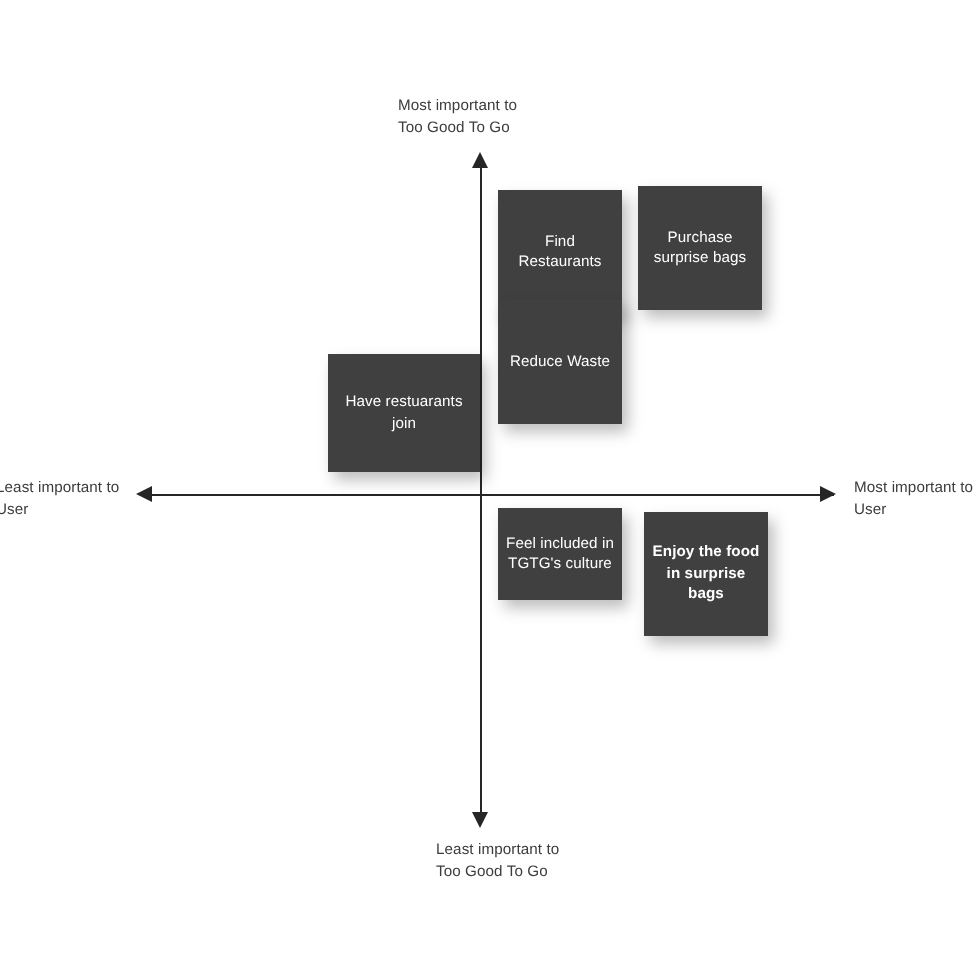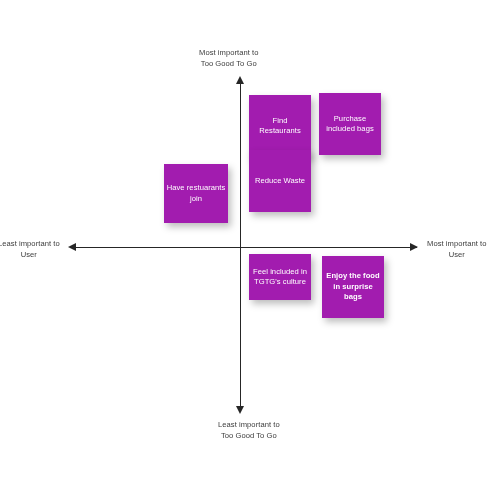--- a/index.html
+++ b/index.html
@@ -70,48 +70,47 @@
   }
 
   
   .axis-label {
     position: absolute;
     font-size: 7.6px;
     line-height: 11px;
     color: #3c3c3c;
     letter-spacing: 0.05px;
     white-space: pre-line;
-    text-align: center;
   }
   #label-top    { left: 199px; top: 47px; }
   #label-bottom { left: 218px; top: 419px; }
   #label-right  { left: 427px; top: 238px; }
   #label-left   { left: -2px;  top: 238px; }
 
   
   .note {
     position: absolute;
     display: flex;
     align-items: center;
     justify-content: center;
     text-align: center;
     color: #ffffff;
     font-size: 7.6px;
     line-height: 10.5px;
     letter-spacing: 0.05px;
-    background: #a21caf;
+    background: #404040;
     box-shadow: 3px 4px 7px rgba(0,0,0,0.26);
     white-space: pre-line;
     box-sizing: border-box;
     padding: 2px;
   }
   #note-find-restaurants    { left: 249px; top: 95px;  width: 62px; height: 62px; }
   #note-purchase-bags       { left: 319px; top: 93px;  width: 62px; height: 62px; }
   #note-reduce-waste        { left: 249px; top: 150px; width: 62px; height: 62px; }
-  #note-have-restaurants    { left: 164px; top: 164px; width: 64px; height: 59px; }
+  #note-have-restaurants    { left: 164px; top: 177px; width: 76px; height: 59px; }
   #note-feel-included       { left: 249px; top: 254px; width: 62px; height: 46px; }
   #note-enjoy-food          { left: 322px; top: 256px; width: 62px; height: 62px; font-weight: bold; }
 </style>
 </head>
 <body>
 
 <div id="canvas">
 
   <div class="axis-line" id="axis-vertical"></div>
   <div class="axis-line" id="axis-horizontal"></div>
@@ -130,21 +129,21 @@
   <div class="axis-label" id="label-right">Most important to
 User</div>
 
   <div class="axis-label" id="label-left">Least important to
 User</div>
 
   <div class="note" id="note-find-restaurants">Find
 Restaurants</div>
 
   <div class="note" id="note-purchase-bags">Purchase
-included bags</div>
+surprise bags</div>
 
   <div class="note" id="note-reduce-waste">Reduce Waste</div>
 
   <div class="note" id="note-have-restaurants">Have restuarants
 join</div>
 
   <div class="note" id="note-feel-included">Feel included in
 TGTG's culture</div>
 
   <div class="note" id="note-enjoy-food">Enjoy the food

